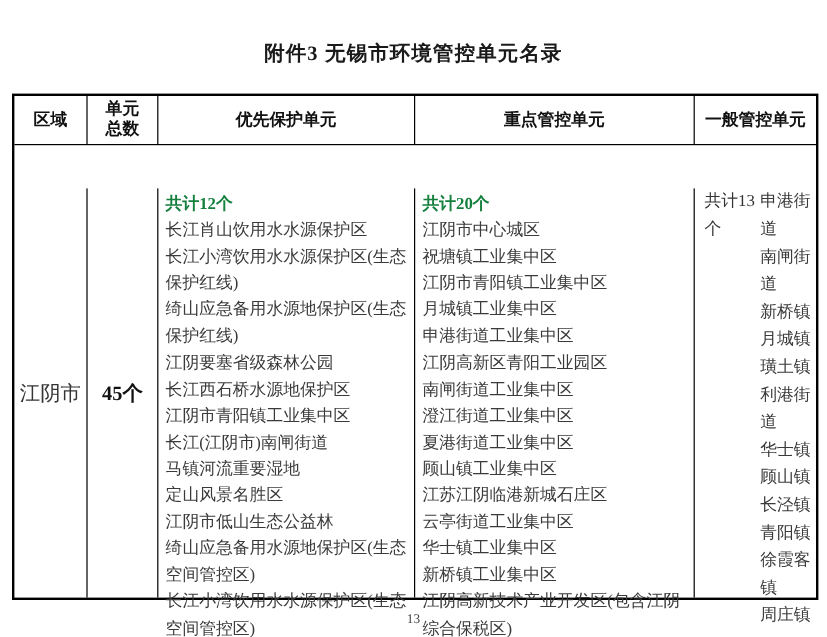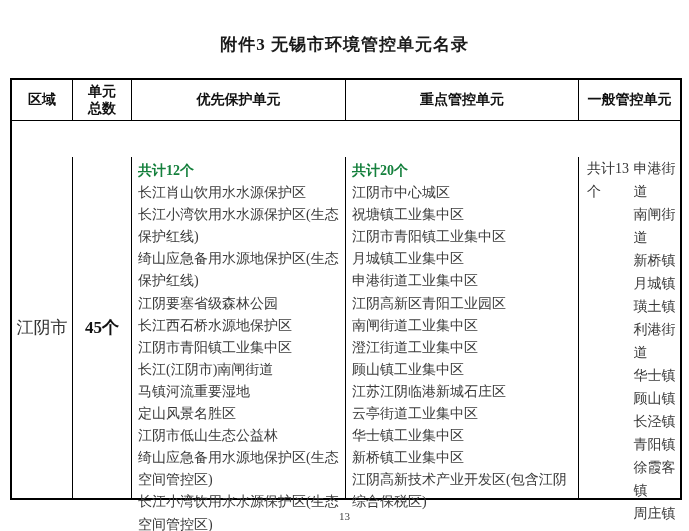--- a/index.html
+++ b/index.html
@@ -147,20 +147,21 @@
       <div class="summary">共计20个</div>
       <div>
           <div class="unit-item">江阴市中心城区</div>
           <div class="unit-item">祝塘镇工业集中区</div>
           <div class="unit-item">江阴市青阳镇工业集中区</div>
           <div class="unit-item">月城镇工业集中区</div>
           <div class="unit-item">申港街道工业集中区</div>
           <div class="unit-item">江阴高新区青阳工业园区</div>
           <div class="unit-item">南闸街道工业集中区</div>
           <div class="unit-item">澄江街道工业集中区</div>
+          <div class="unit-item">夏港街道工业集中区</div>
           <div class="unit-item">顾山镇工业集中区</div>
           <div class="unit-item">江苏江阴临港新城石庄区</div>
           <div class="unit-item">云亭街道工业集中区</div>
           <div class="unit-item">华士镇工业集中区</div>
           <div class="unit-item">新桥镇工业集中区</div>
           <div class="unit-item">江阴高新技术产业开发区(包含江阴综合保税区)</div>
         </div>
     </div>
     <div class="cell col-general general-cell">
       <div class="summary">共计13个</div>

